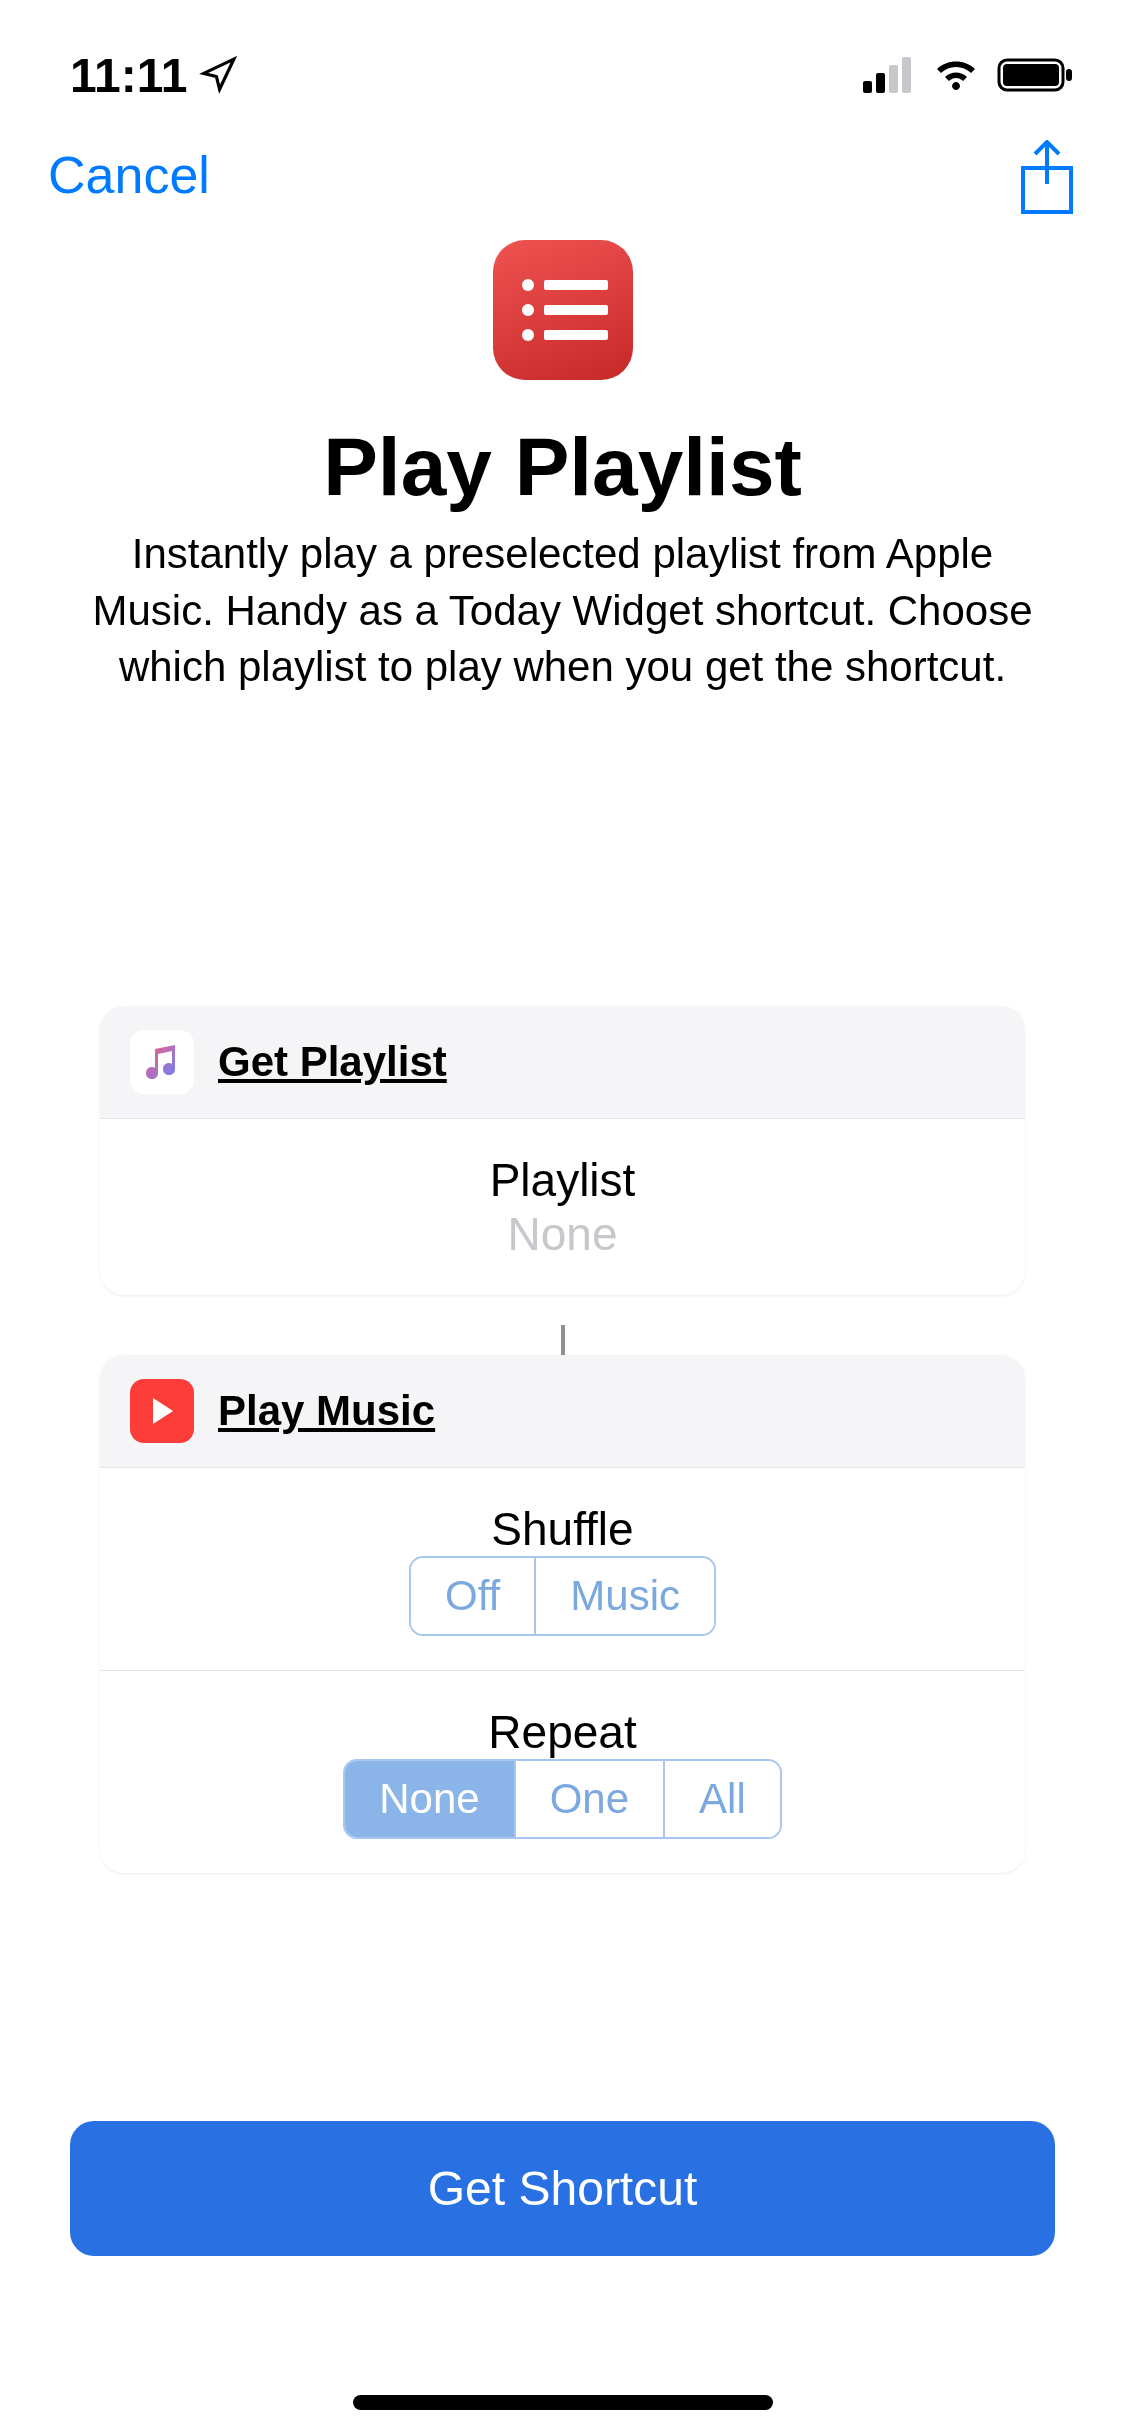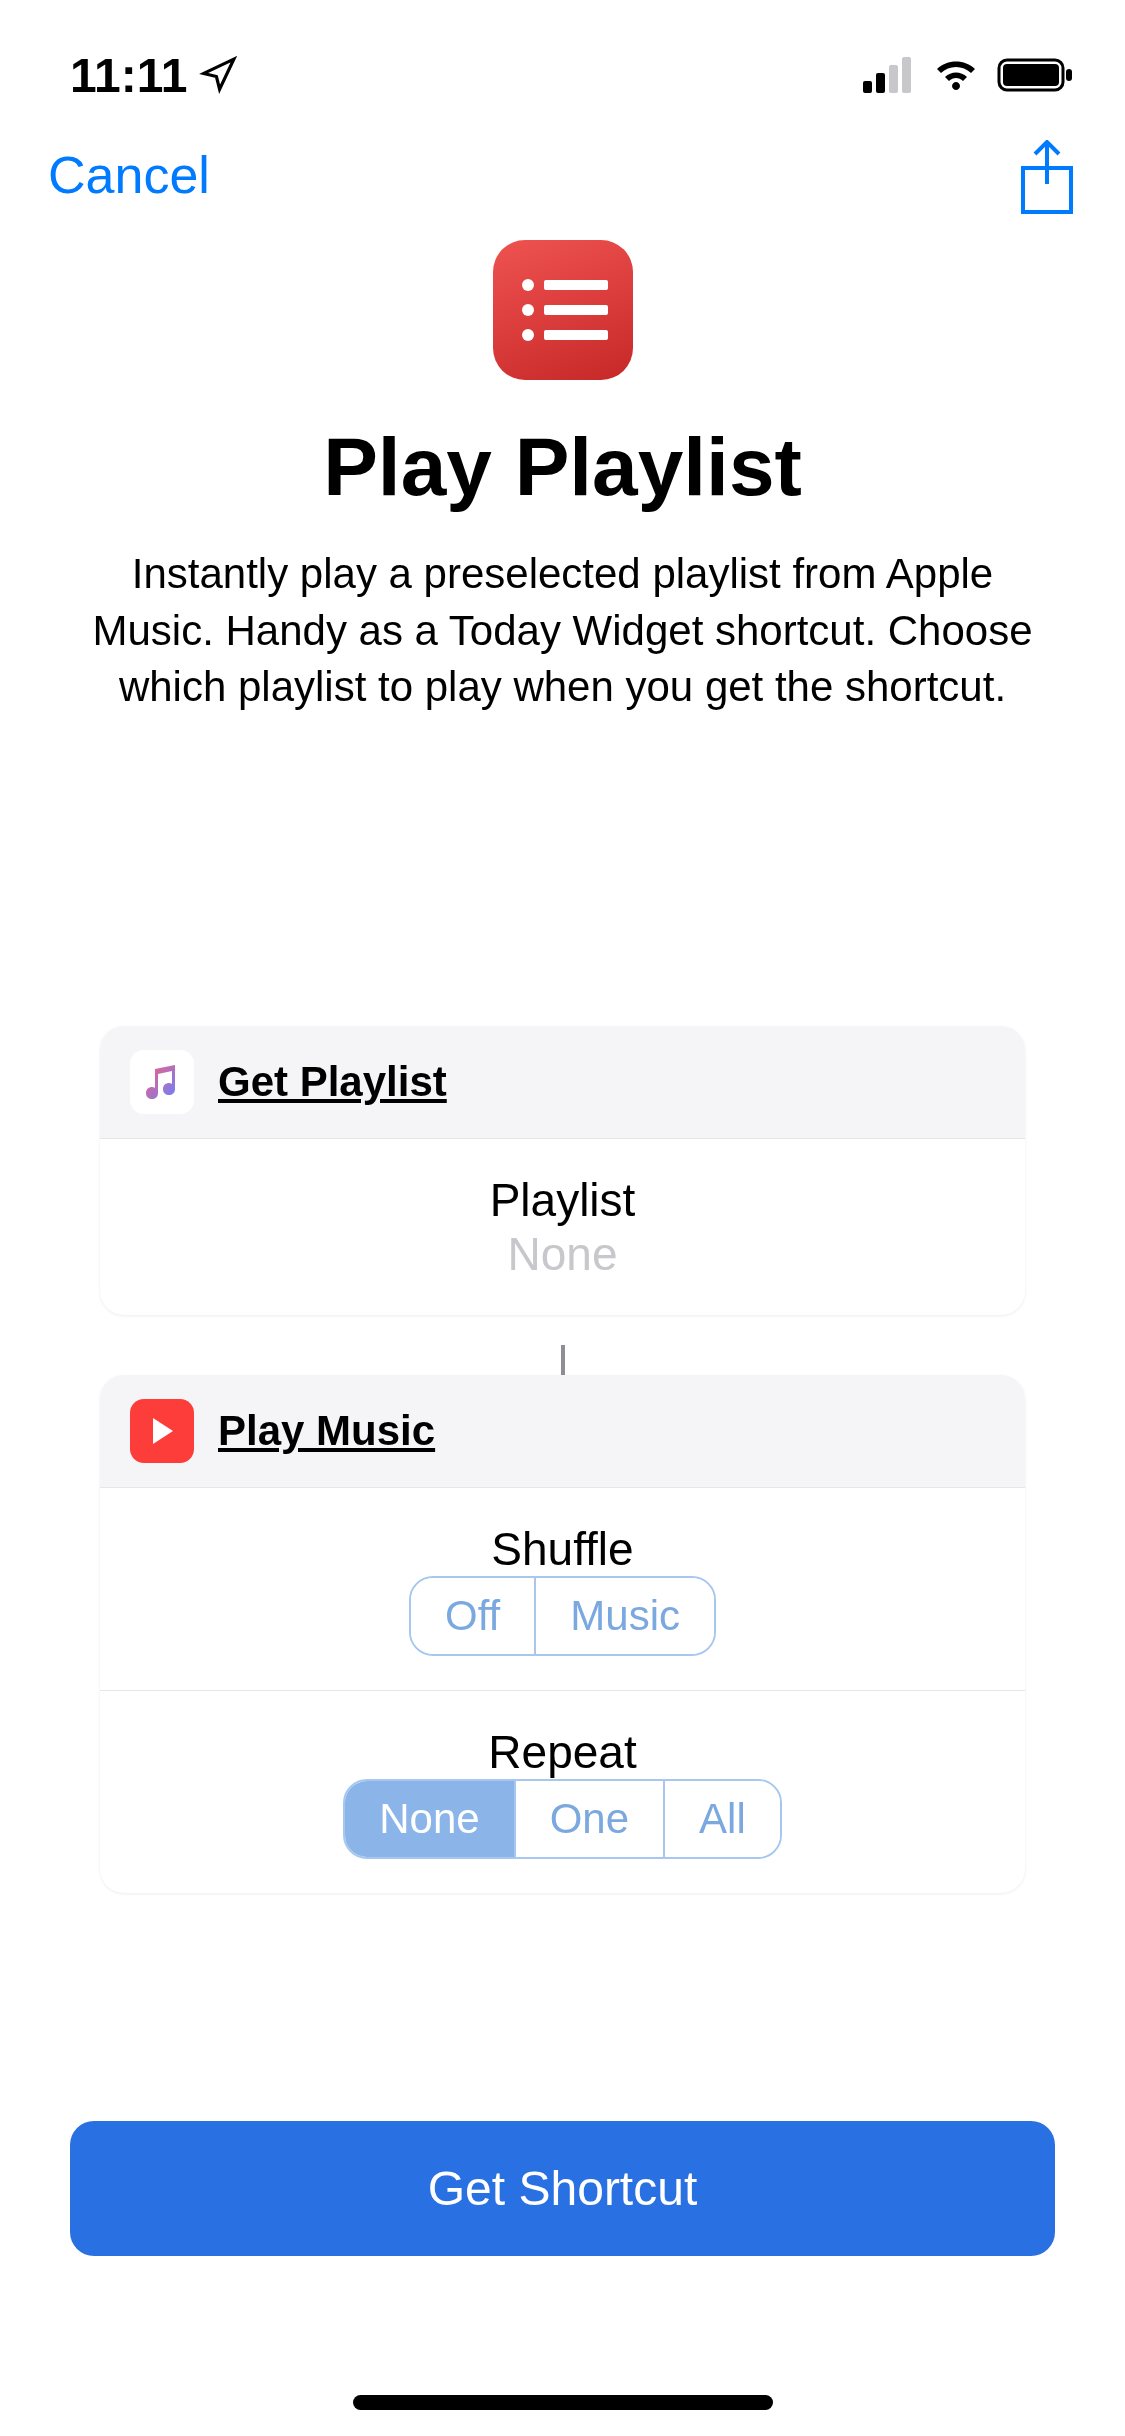--- a/index.html
+++ b/index.html
@@ -76,21 +76,21 @@
       border-radius: 32px;
       display: flex;
       align-items: center;
       justify-content: center;
     }
     
     .title {
       font-size: 82px;
       font-weight: 700;
       color: #000;
-      margin-bottom: 32px;
+      margin-bottom: 12px;
     }
     
     .description {
       font-size: 42px;
       line-height: 1.35;
       color: #000;
       padding: 0 20px;
     }
     
     .actions-container {
@@ -157,21 +157,21 @@
     }
     
     .row-value {
       font-size: 46px;
       color: #c7c7cc;
     }
     
     .segmented-control {
       display: flex;
       border: 2px solid #a7c7f0;
-      border-radius: 24px;
+      border-radius: 14px;
       overflow: hidden;
     }
     
     .segment {
       padding: 14px 34px;
       font-size: 42px;
       color: #7ba8de;
       background: #fff;
       border: none;
       cursor: pointer;

